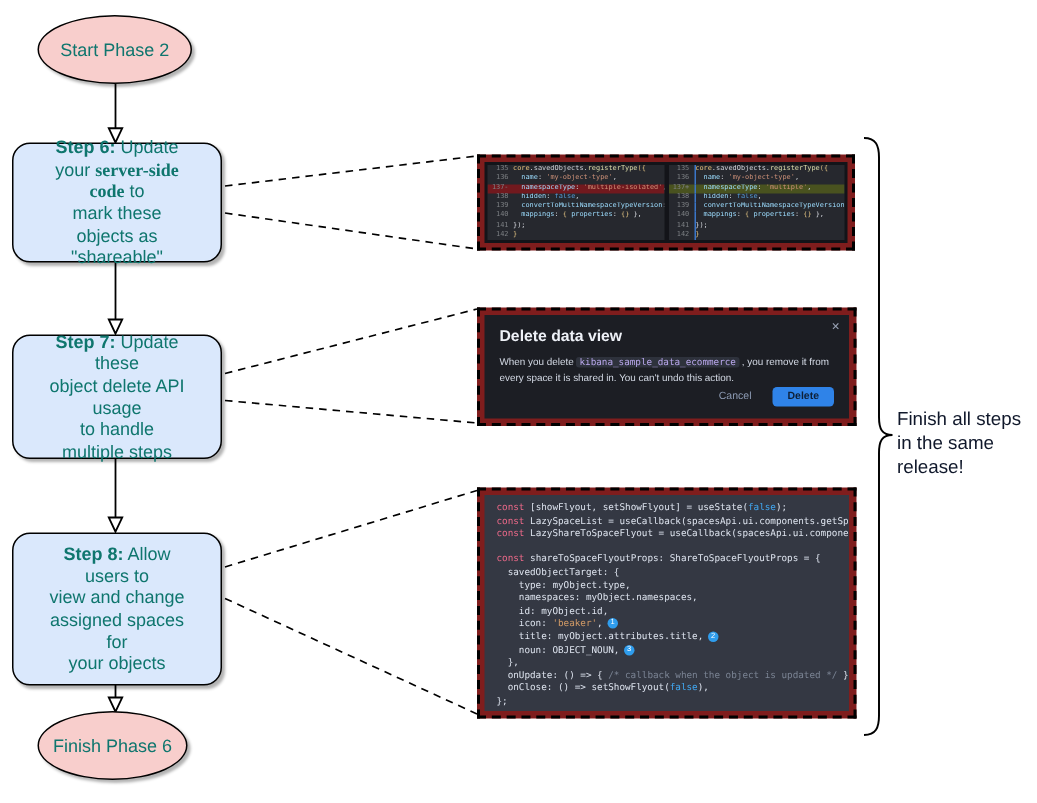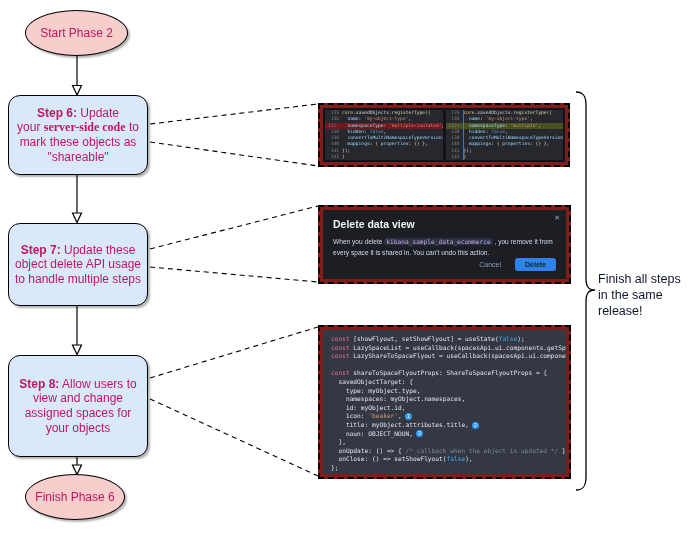--- a/index.html
+++ b/index.html
@@ -2,25 +2,25 @@
 <html><head>
 <meta charset="utf-8">
 <style>
   html,body{margin:0;padding:0;background:#ffffff;}
   .canvas{position:relative;width:691px;height:535px;background:#fff;
           font-family:"Liberation Sans",sans-serif;overflow:hidden;}
   svg.overlay{position:absolute;left:0;top:0;z-index:1;}
 
   
   .node{position:absolute;z-index:2;display:flex;align-items:center;justify-content:center;
-        text-align:center;color:#be185d;box-sizing:border-box;}
+        text-align:center;color:#0f766e;box-sizing:border-box;}
   .terminal{background:#f8cecc;border:1px solid #000;border-radius:50%;
             font-size:12px;box-shadow:2px 2px 2px rgba(0,0,0,0.3);}
   .step-box{background:#dae8fc;border:1px solid #000;border-radius:12px;
-            font-size:12px;line-height:1.22;padding:4px;
+            font-size:12px;line-height:1.22;padding:22px;
             box-shadow:2px 2px 2px rgba(0,0,0,0.3);}
 
   
   .brace-label{position:absolute;z-index:2;font-size:12.5px;line-height:1.28;color:#0f172a;}
 
   
   .frame{position:absolute;z-index:2;border:2px dashed #000;background:#7f1d1d;
          box-sizing:border-box;padding:3px;}
 
   

